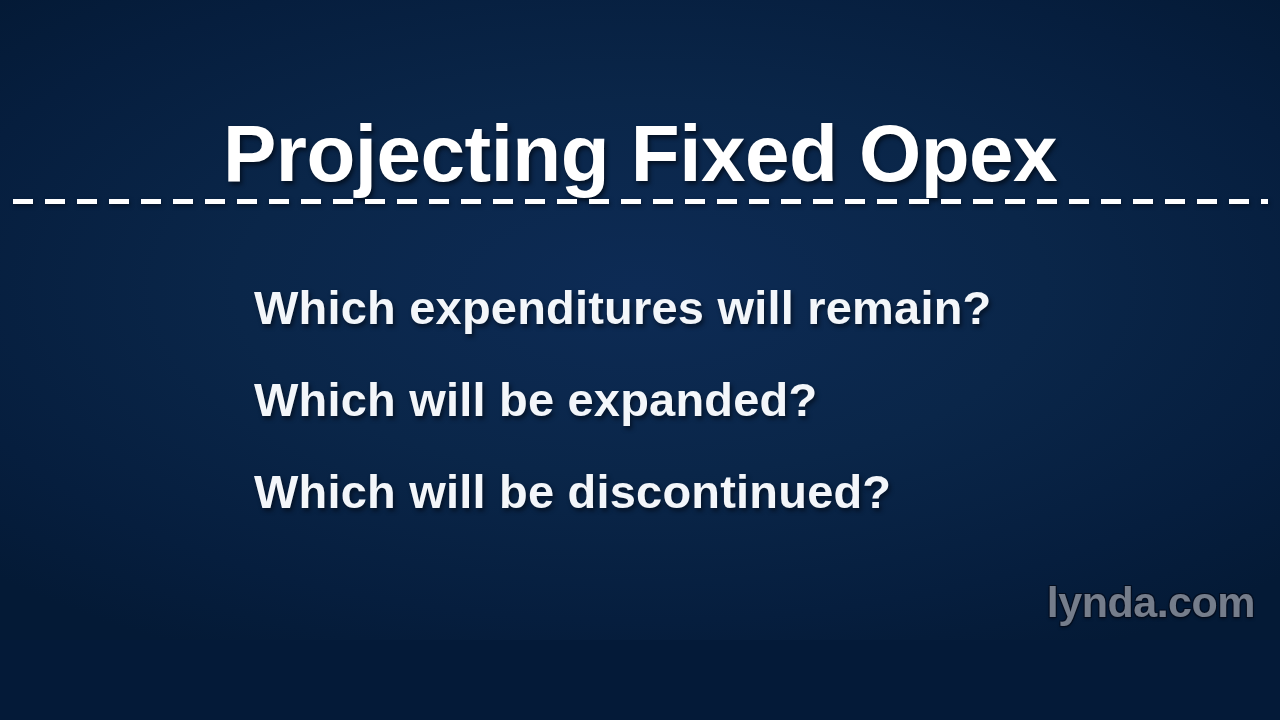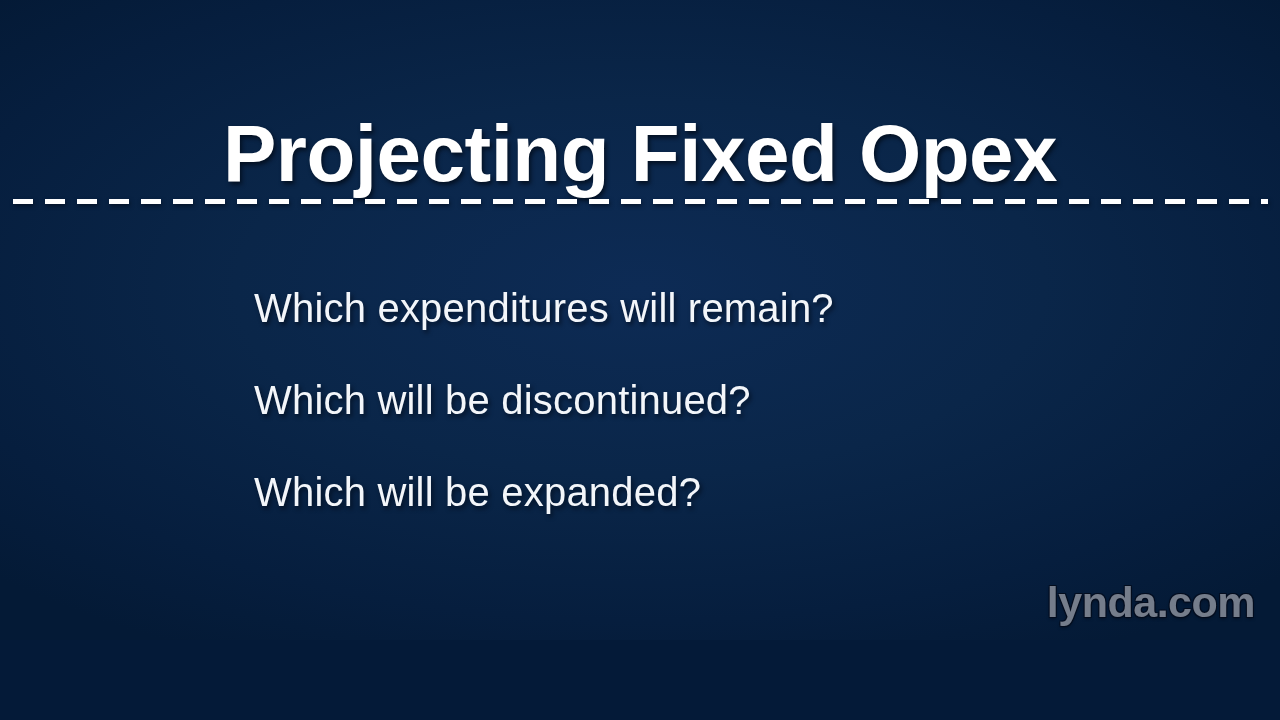--- a/index.html
+++ b/index.html
@@ -54,22 +54,22 @@
 
   
   .body-block {
     position: absolute;
     left: 254px;
     top: 262px;
     width: 980px;
   }
 
   .body-line {
-    font-size: 40px;
-    font-weight: 400;
+    font-size: 47px;
+    font-weight: 700;
     line-height: 92px;
     color: #f3f6fa;
     letter-spacing: 0.2px;
     text-shadow: 2px 3px 4px rgba(0, 8, 20, 0.62);
     white-space: nowrap;
   }
 
   
   .watermark {
     position: absolute;
@@ -94,19 +94,19 @@
 <body>
 
 <div id="slide">
 
   <h1 class="slide-title">Projecting Fixed Opex</h1>
 
   <div class="divider"></div>
 
   <div class="body-block">
     <div class="body-line">Which expenditures will remain?</div>
+    <div class="body-line">Which will be expanded?</div>
     <div class="body-line">Which will be discontinued?</div>
-    <div class="body-line">Which will be expanded?</div>
   </div>
 
   <div class="watermark">lynda.com</div>
 
 </div>
 
 </body></html>

